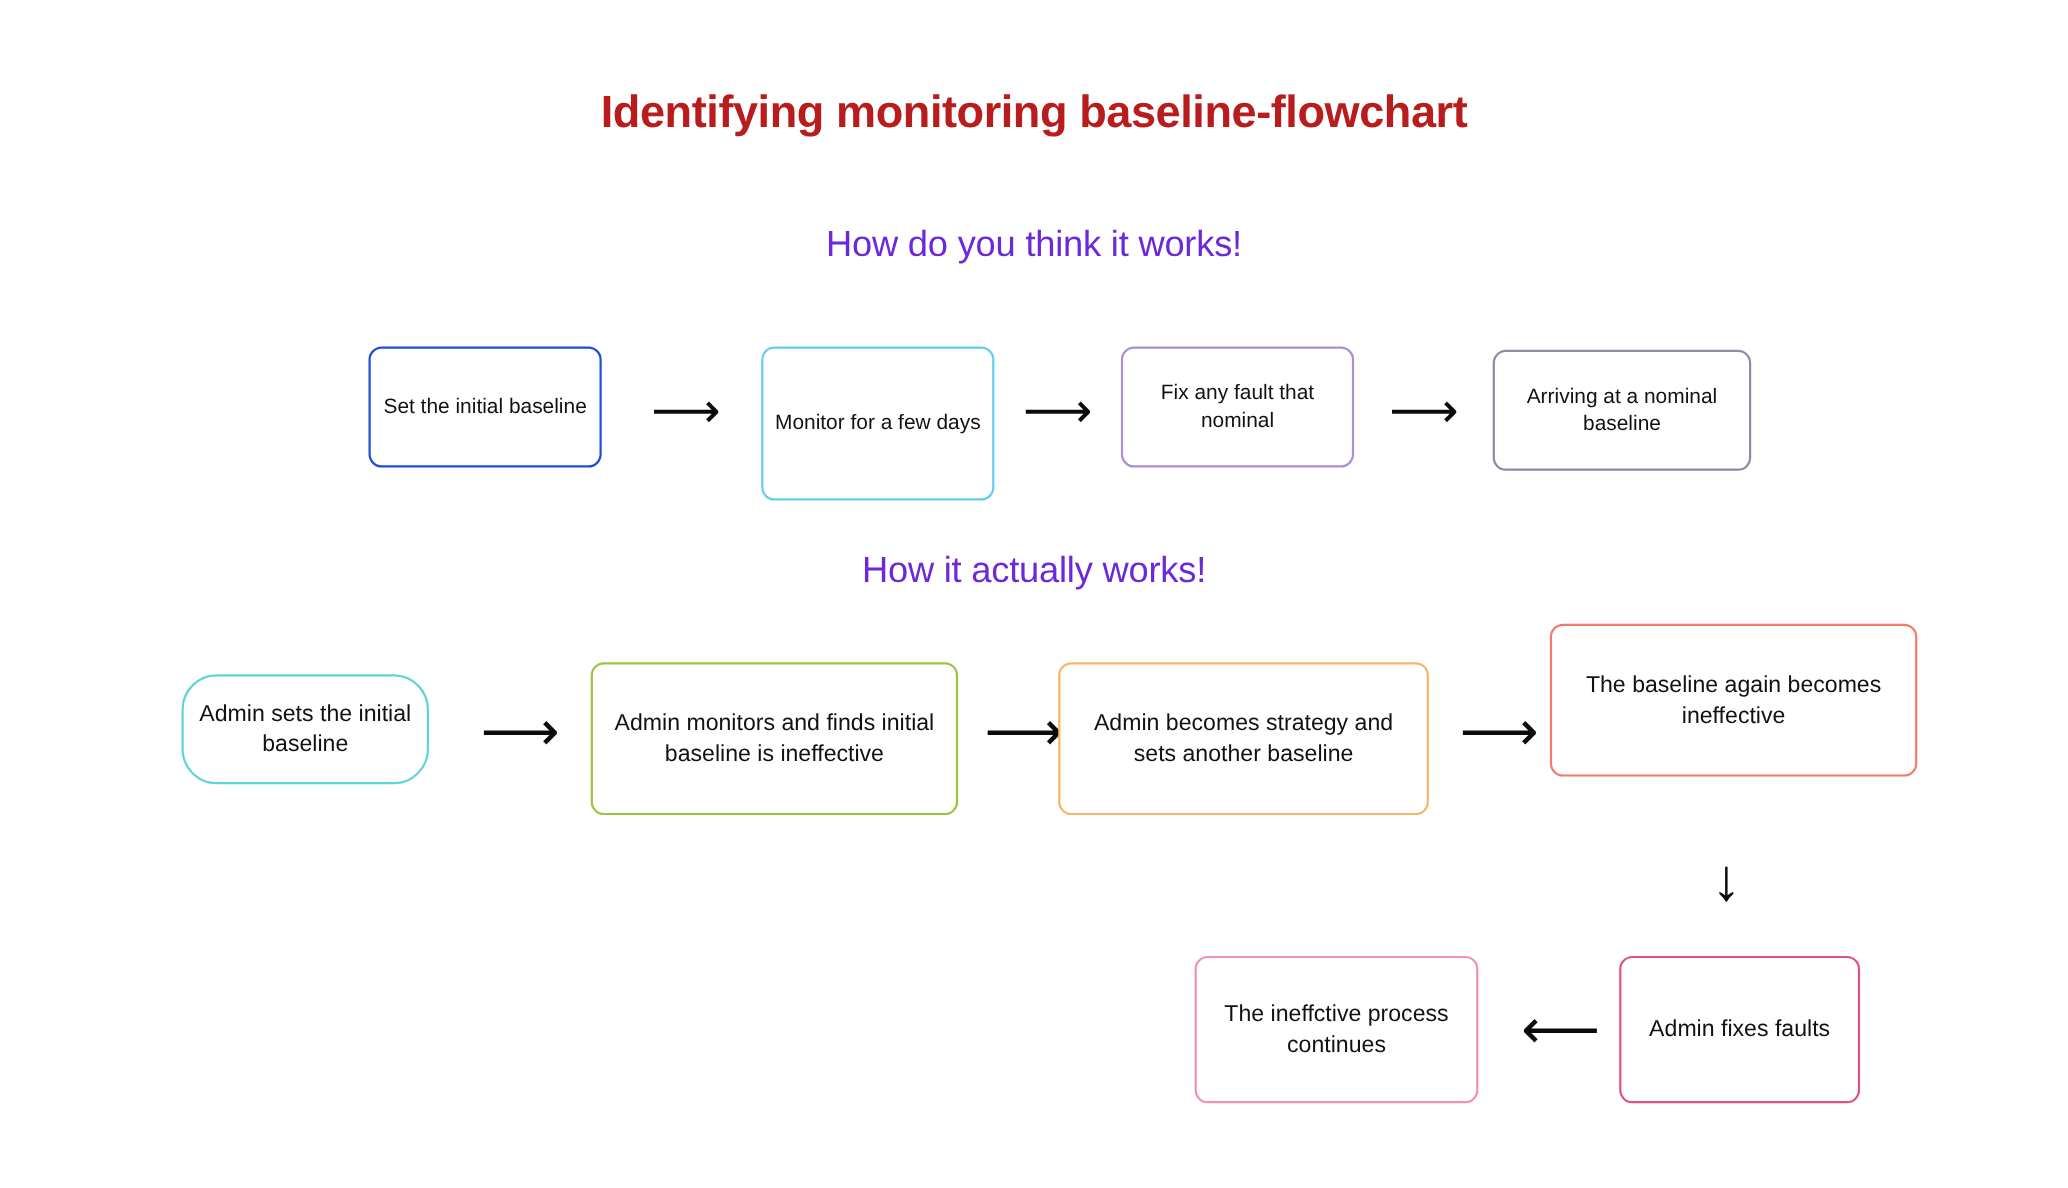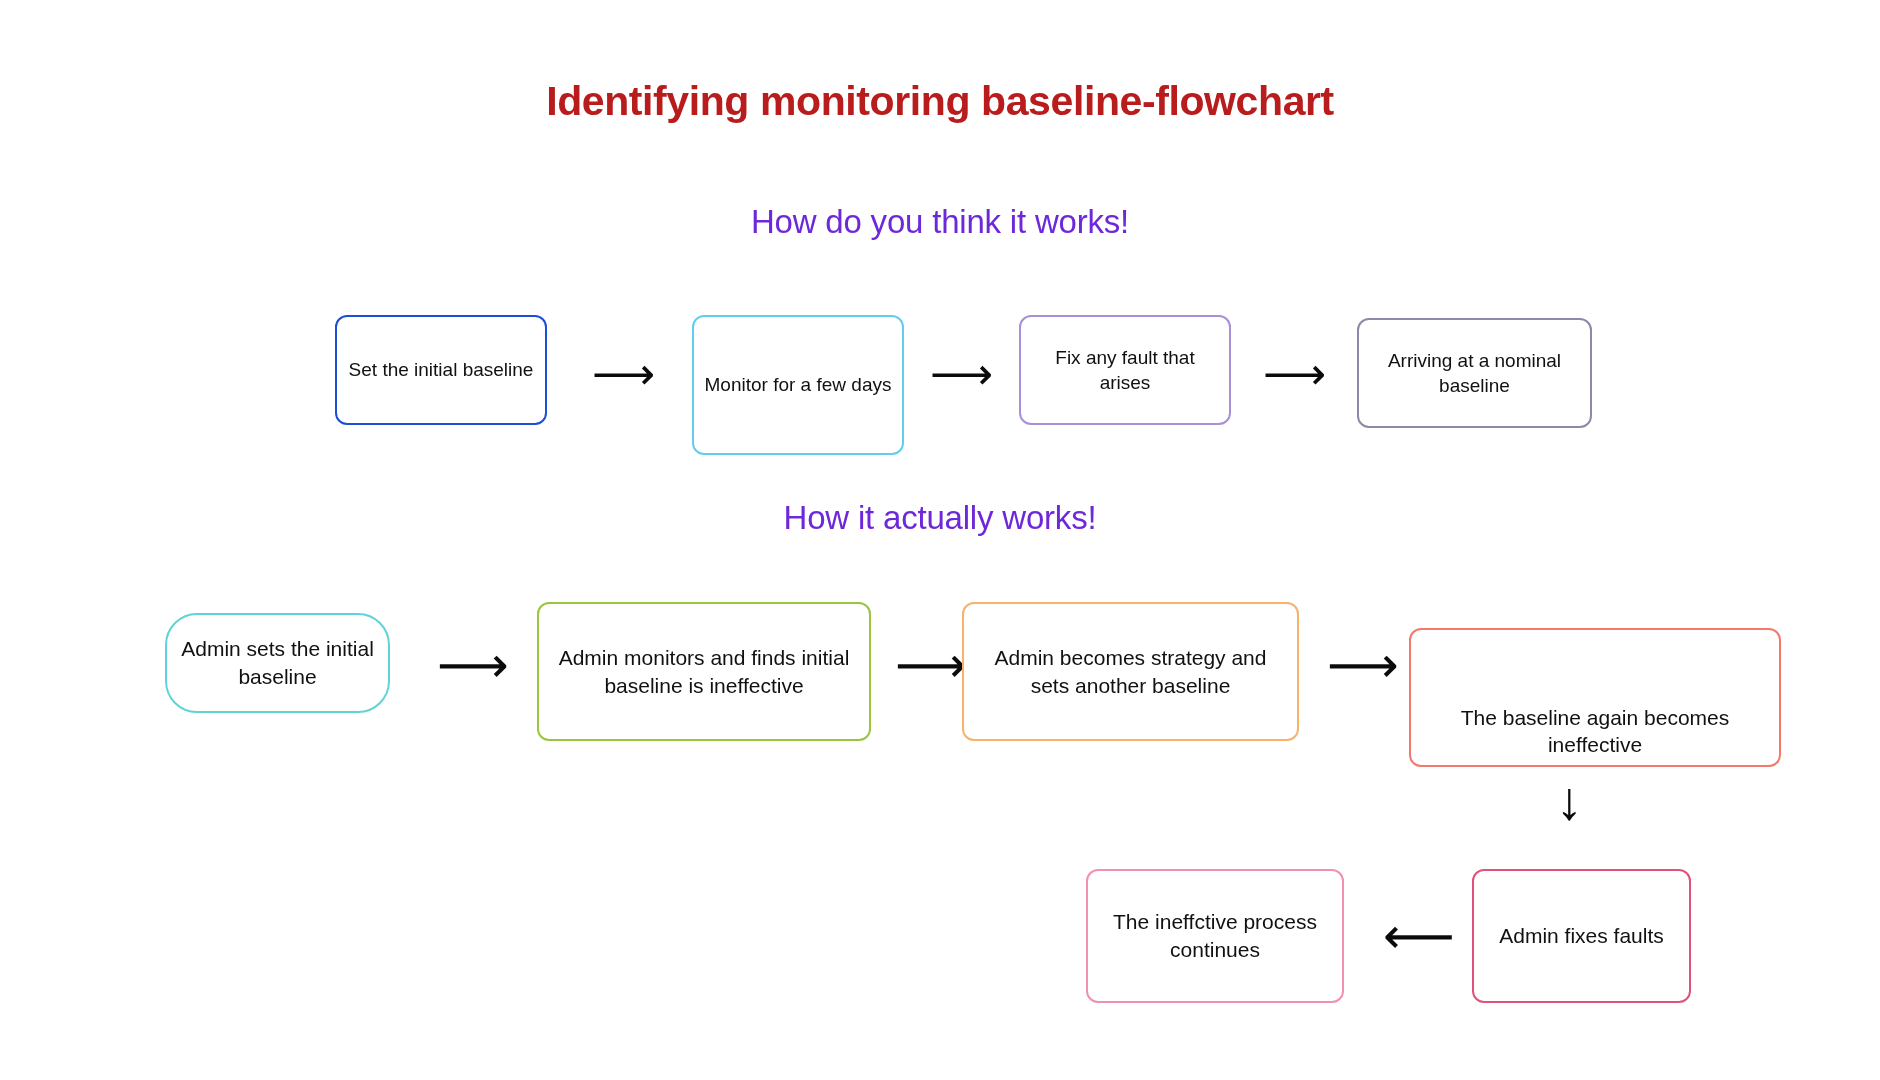--- a/index.html
+++ b/index.html
@@ -97,21 +97,21 @@
 
     <div class="arrow arrow-right-1" style="left:592px; top:352px;">⟶</div>
 
     <div class="node" style="left:692px; top:315px; width:212px; height:140px; border-color:#63cdf0;">
       <span>Monitor for a few days</span>
     </div>
 
     <div class="arrow arrow-right-1" style="left:930px; top:352px;">⟶</div>
 
     <div class="node" style="left:1019px; top:315px; width:212px; height:110px; border-color:#a98fd6;">
-      <span>Fix any fault that arises</span>
+      <span>Fix any fault that nominal</span>
     </div>
 
     <div class="arrow arrow-right-1" style="left:1263px; top:352px;">⟶</div>
 
     <div class="node" style="left:1357px; top:318px; width:235px; height:110px; border-color:#8f88a8;">
       <span>Arriving at a nominal baseline</span>
     </div>
 
   </div>
 
@@ -130,21 +130,21 @@
     </div>
 
     <div class="arrow arrow-right-2" style="left:895px; top:640px;">⟶</div>
 
     <div class="node" style="left:962px; top:602px; width:337px; height:139px; border-color:#f7b36a;">
       <span>Admin becomes strategy and sets another baseline</span>
     </div>
 
     <div class="arrow arrow-right-2" style="left:1327px; top:640px;">⟶</div>
 
-    <div class="node" style="left:1409px; top:628px; width:372px; height:139px; border-color:#f2796b;align-items:flex-end;">
+    <div class="node" style="left:1409px; top:567px; width:334px; height:139px; border-color:#f2796b;">
       <span>The baseline again becomes ineffective</span>
     </div>
 
     <div class="arrow arrow-down" style="left:1556px; top:773px;">↓</div>
 
   </div>
 
   <div class="row3">
 
     <div class="node" style="left:1086px; top:869px; width:258px; height:134px; border-color:#f291ae;">

